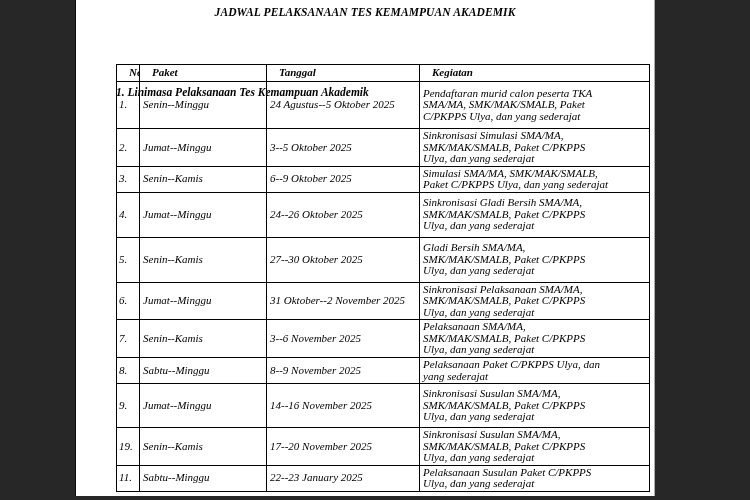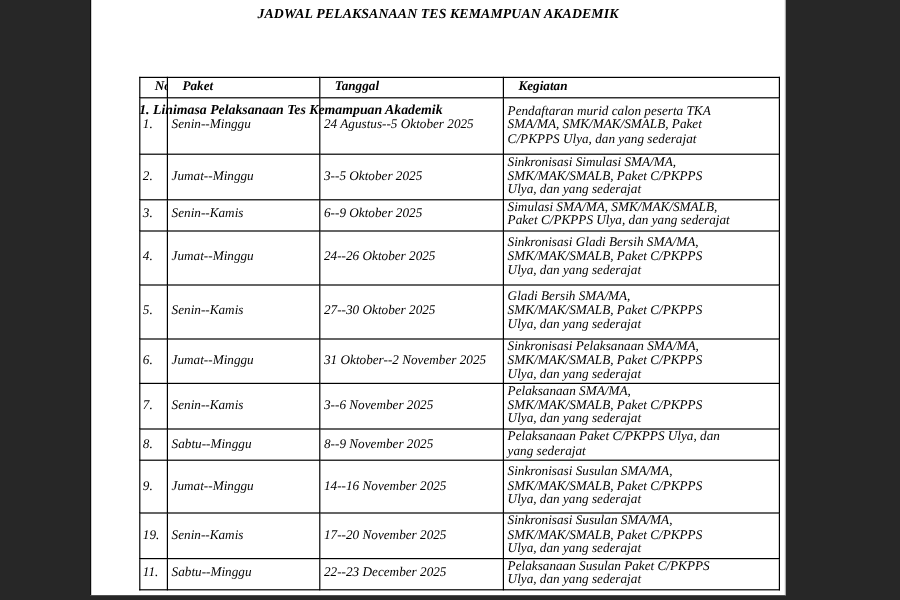--- a/index.html
+++ b/index.html
@@ -191,21 +191,21 @@
             <td class="cell-no">19.</td>
             <td class="cell-hari">Senin--Kamis</td>
             <td class="cell-tanggal">17--20 November 2025</td>
             <td class="cell-kegiatan">Sinkronisasi Susulan SMA/MA,
 SMK/MAK/SMALB, Paket C/PKPPS
 Ulya, dan yang sederajat</td>
           </tr>
           <tr>
             <td class="cell-no">11.</td>
             <td class="cell-hari">Sabtu--Minggu</td>
-            <td class="cell-tanggal">22--23 December 2025</td>
+            <td class="cell-tanggal">22--23 January 2025</td>
             <td class="cell-kegiatan">Pelaksanaan Susulan Paket C/PKPPS
 Ulya, dan yang sederajat</td>
           </tr>
         </tbody>
     </table>
 
   </div>
 </div>
 
 </body></html>

